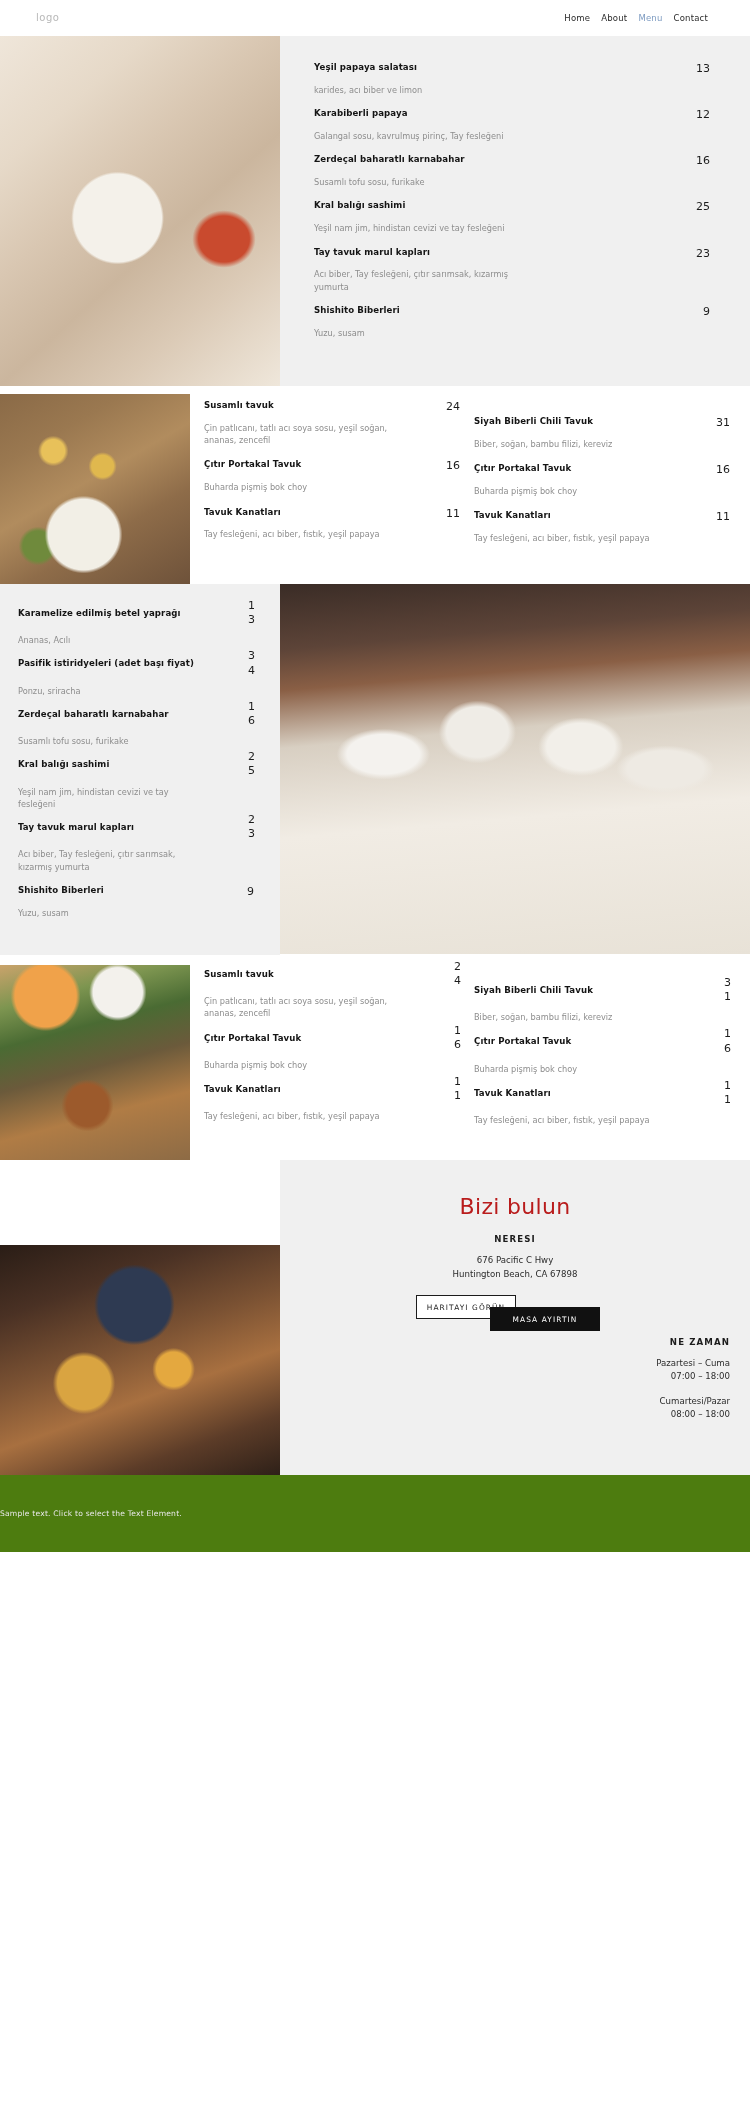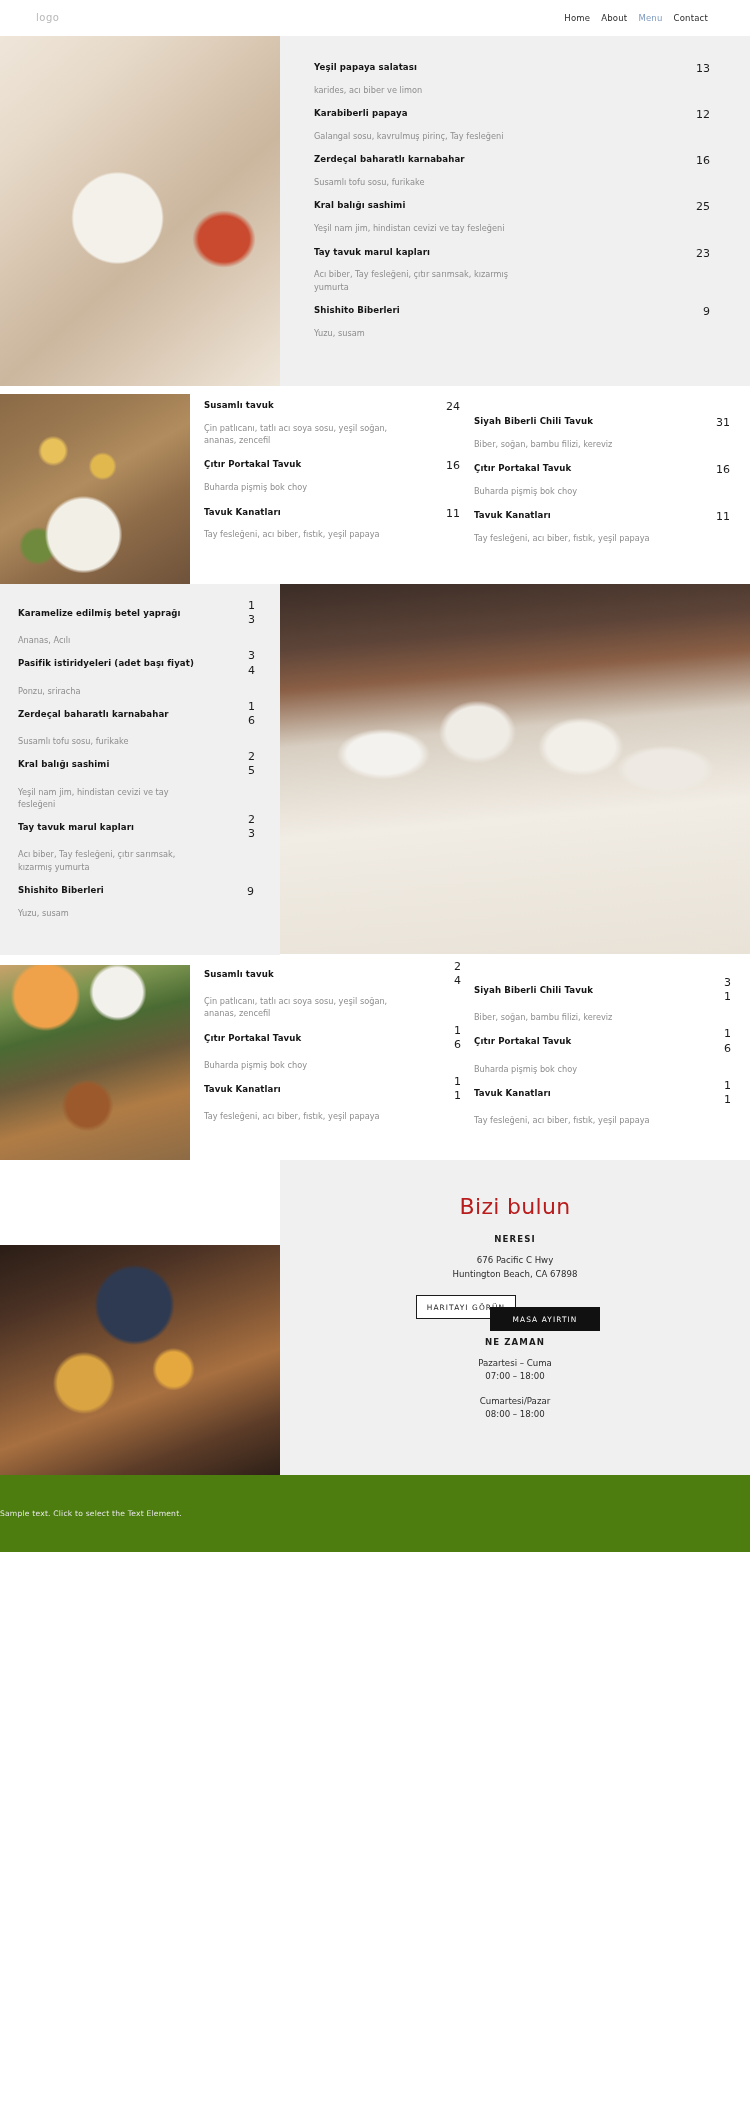--- a/index.html
+++ b/index.html
@@ -113,21 +113,21 @@
     white-space:nowrap;
   }
   .btn-outline {
     position:absolute; left:116px; top:0; width:100px;
     border:1px solid #1c1c1c; background:#fff; color:#1c1c1c;
   }
   .btn-solid {
     position:absolute; left:190px; top:0; width:110px;
     background:#111111; color:#ffffff;margin-top:12px;
   }
-  .fu-hours-block { margin-top:8px; }
+  .fu-hours-block { margin-top:8px;text-align:right; }
   .fu-gap { height:11px; }
 
   
   .bottombar {
     height:77px; background:#4d7c0f; width:750px;
     display:flex; align-items:center; justify-content:flex-start;
   }
   .bottombar span { font-size:7.6px; color:#e8e8e8; letter-spacing:.2px; }
 
   

